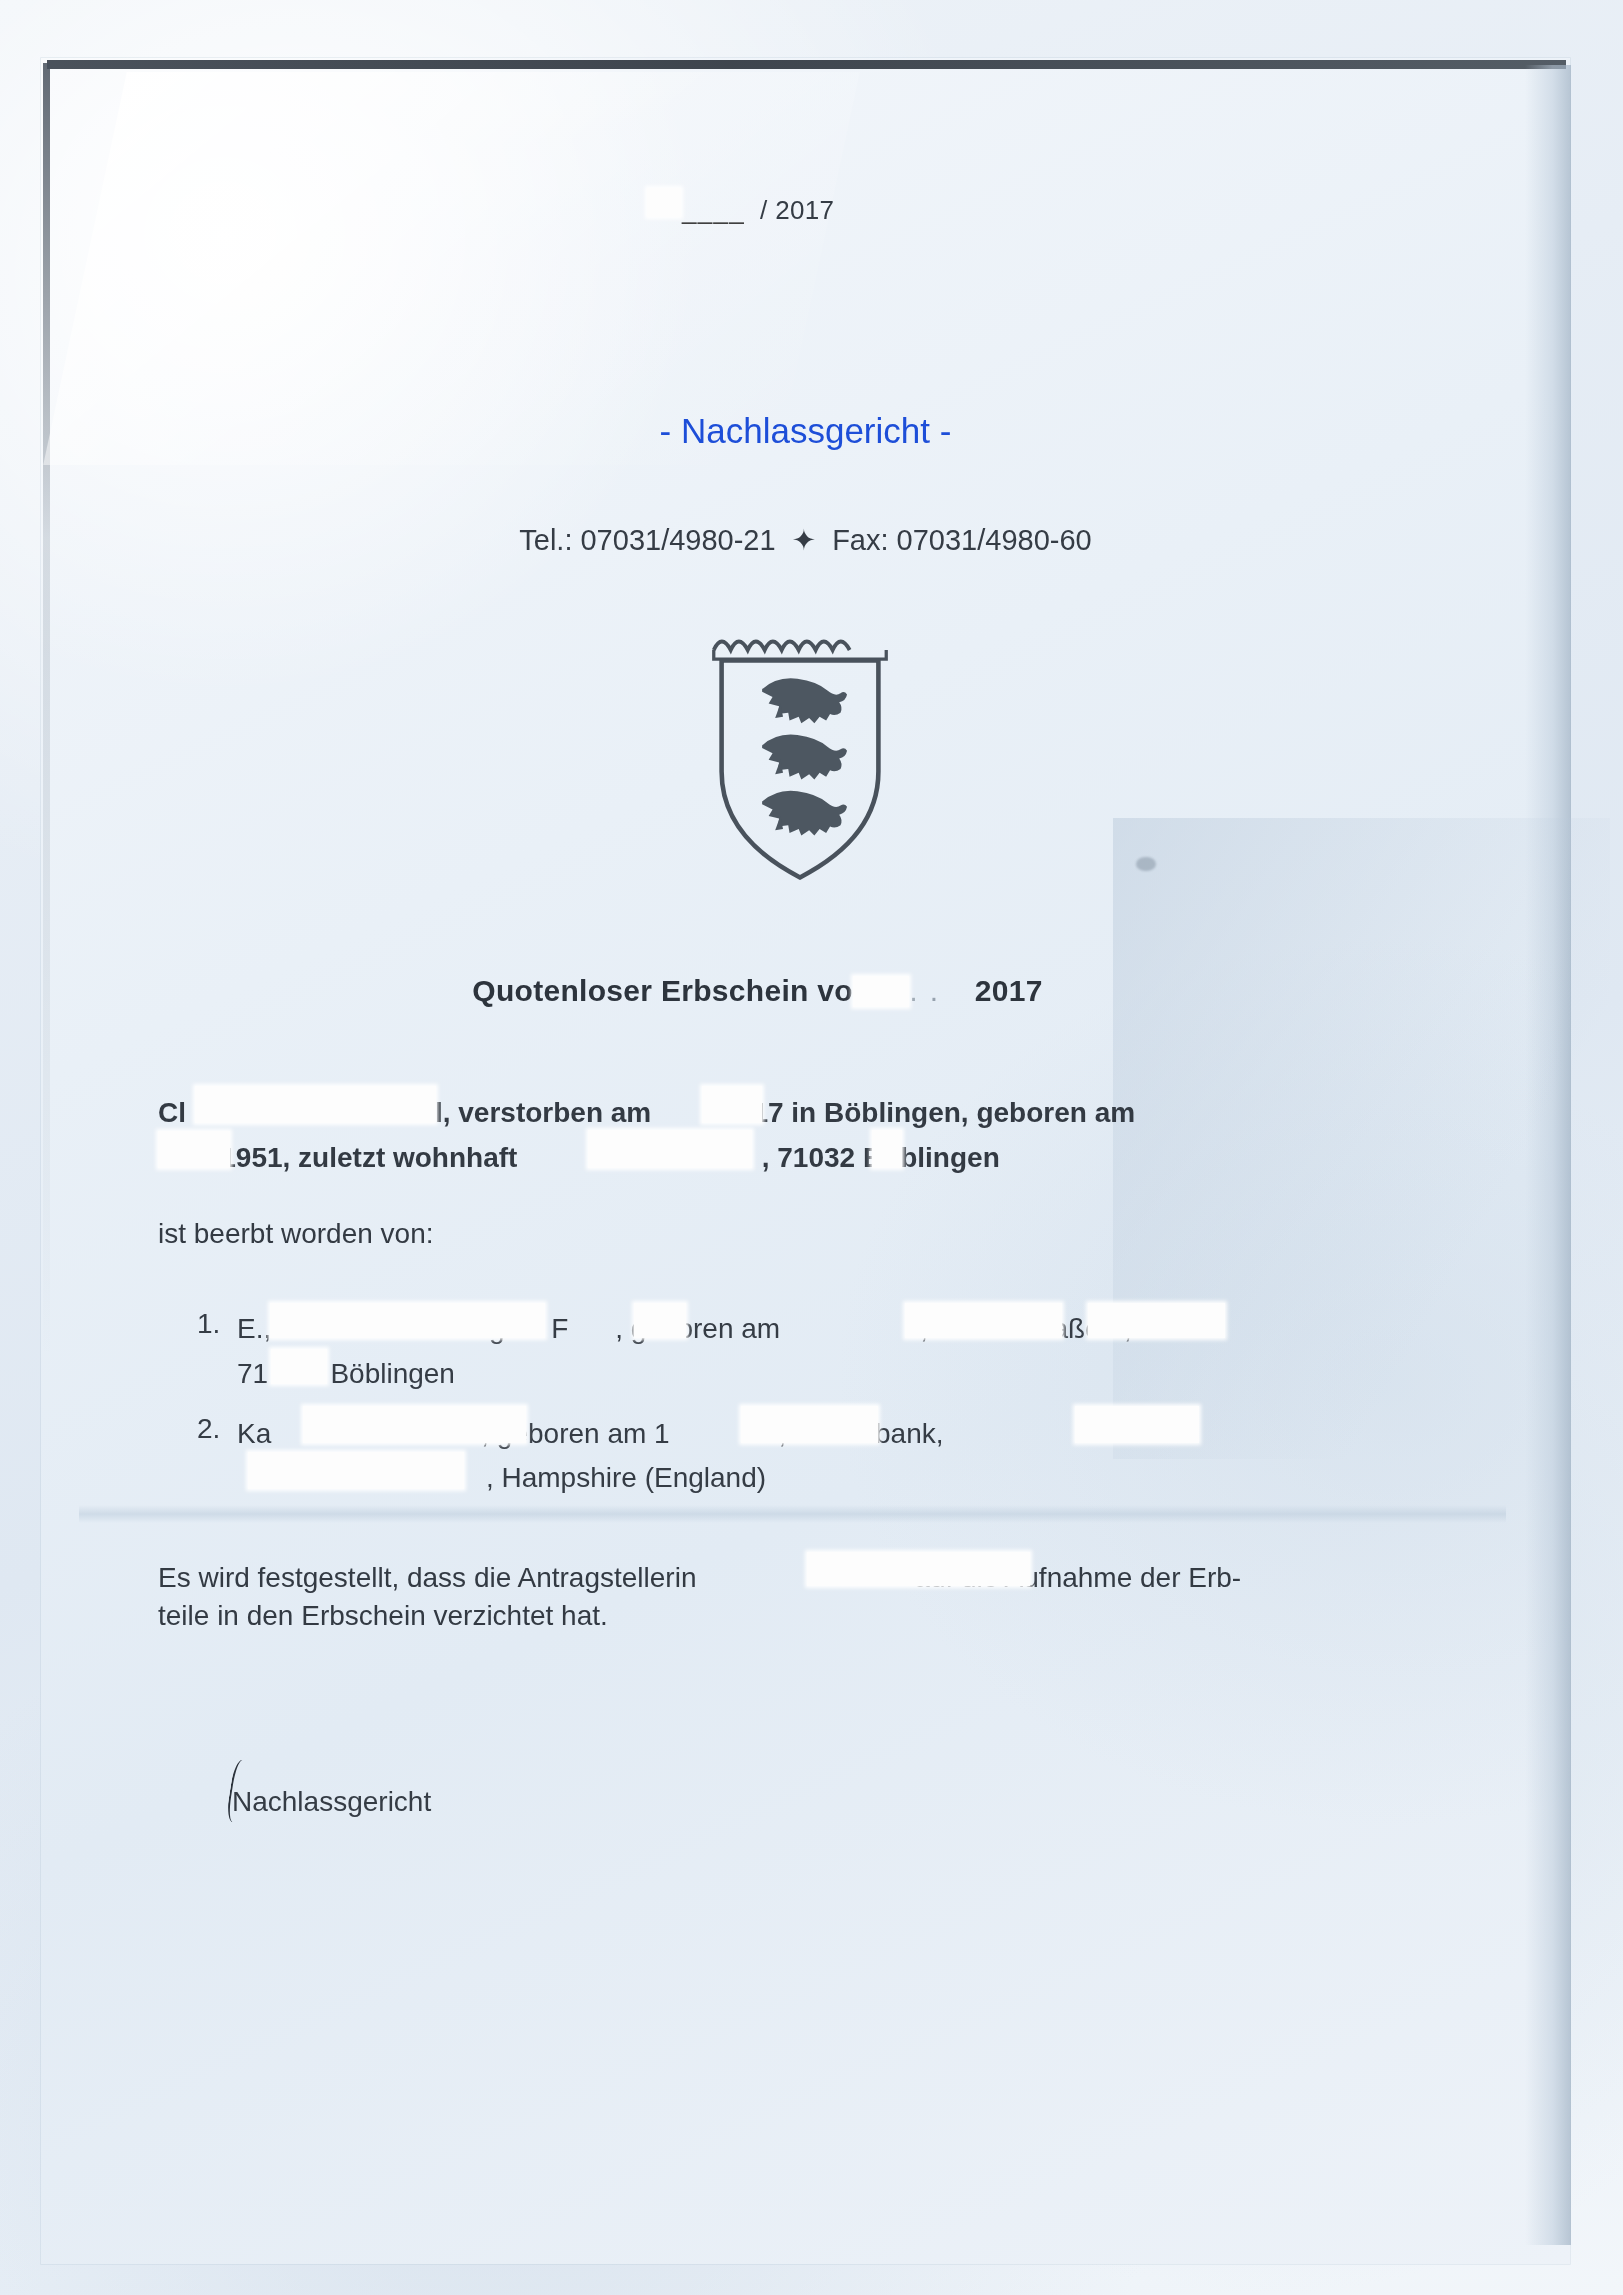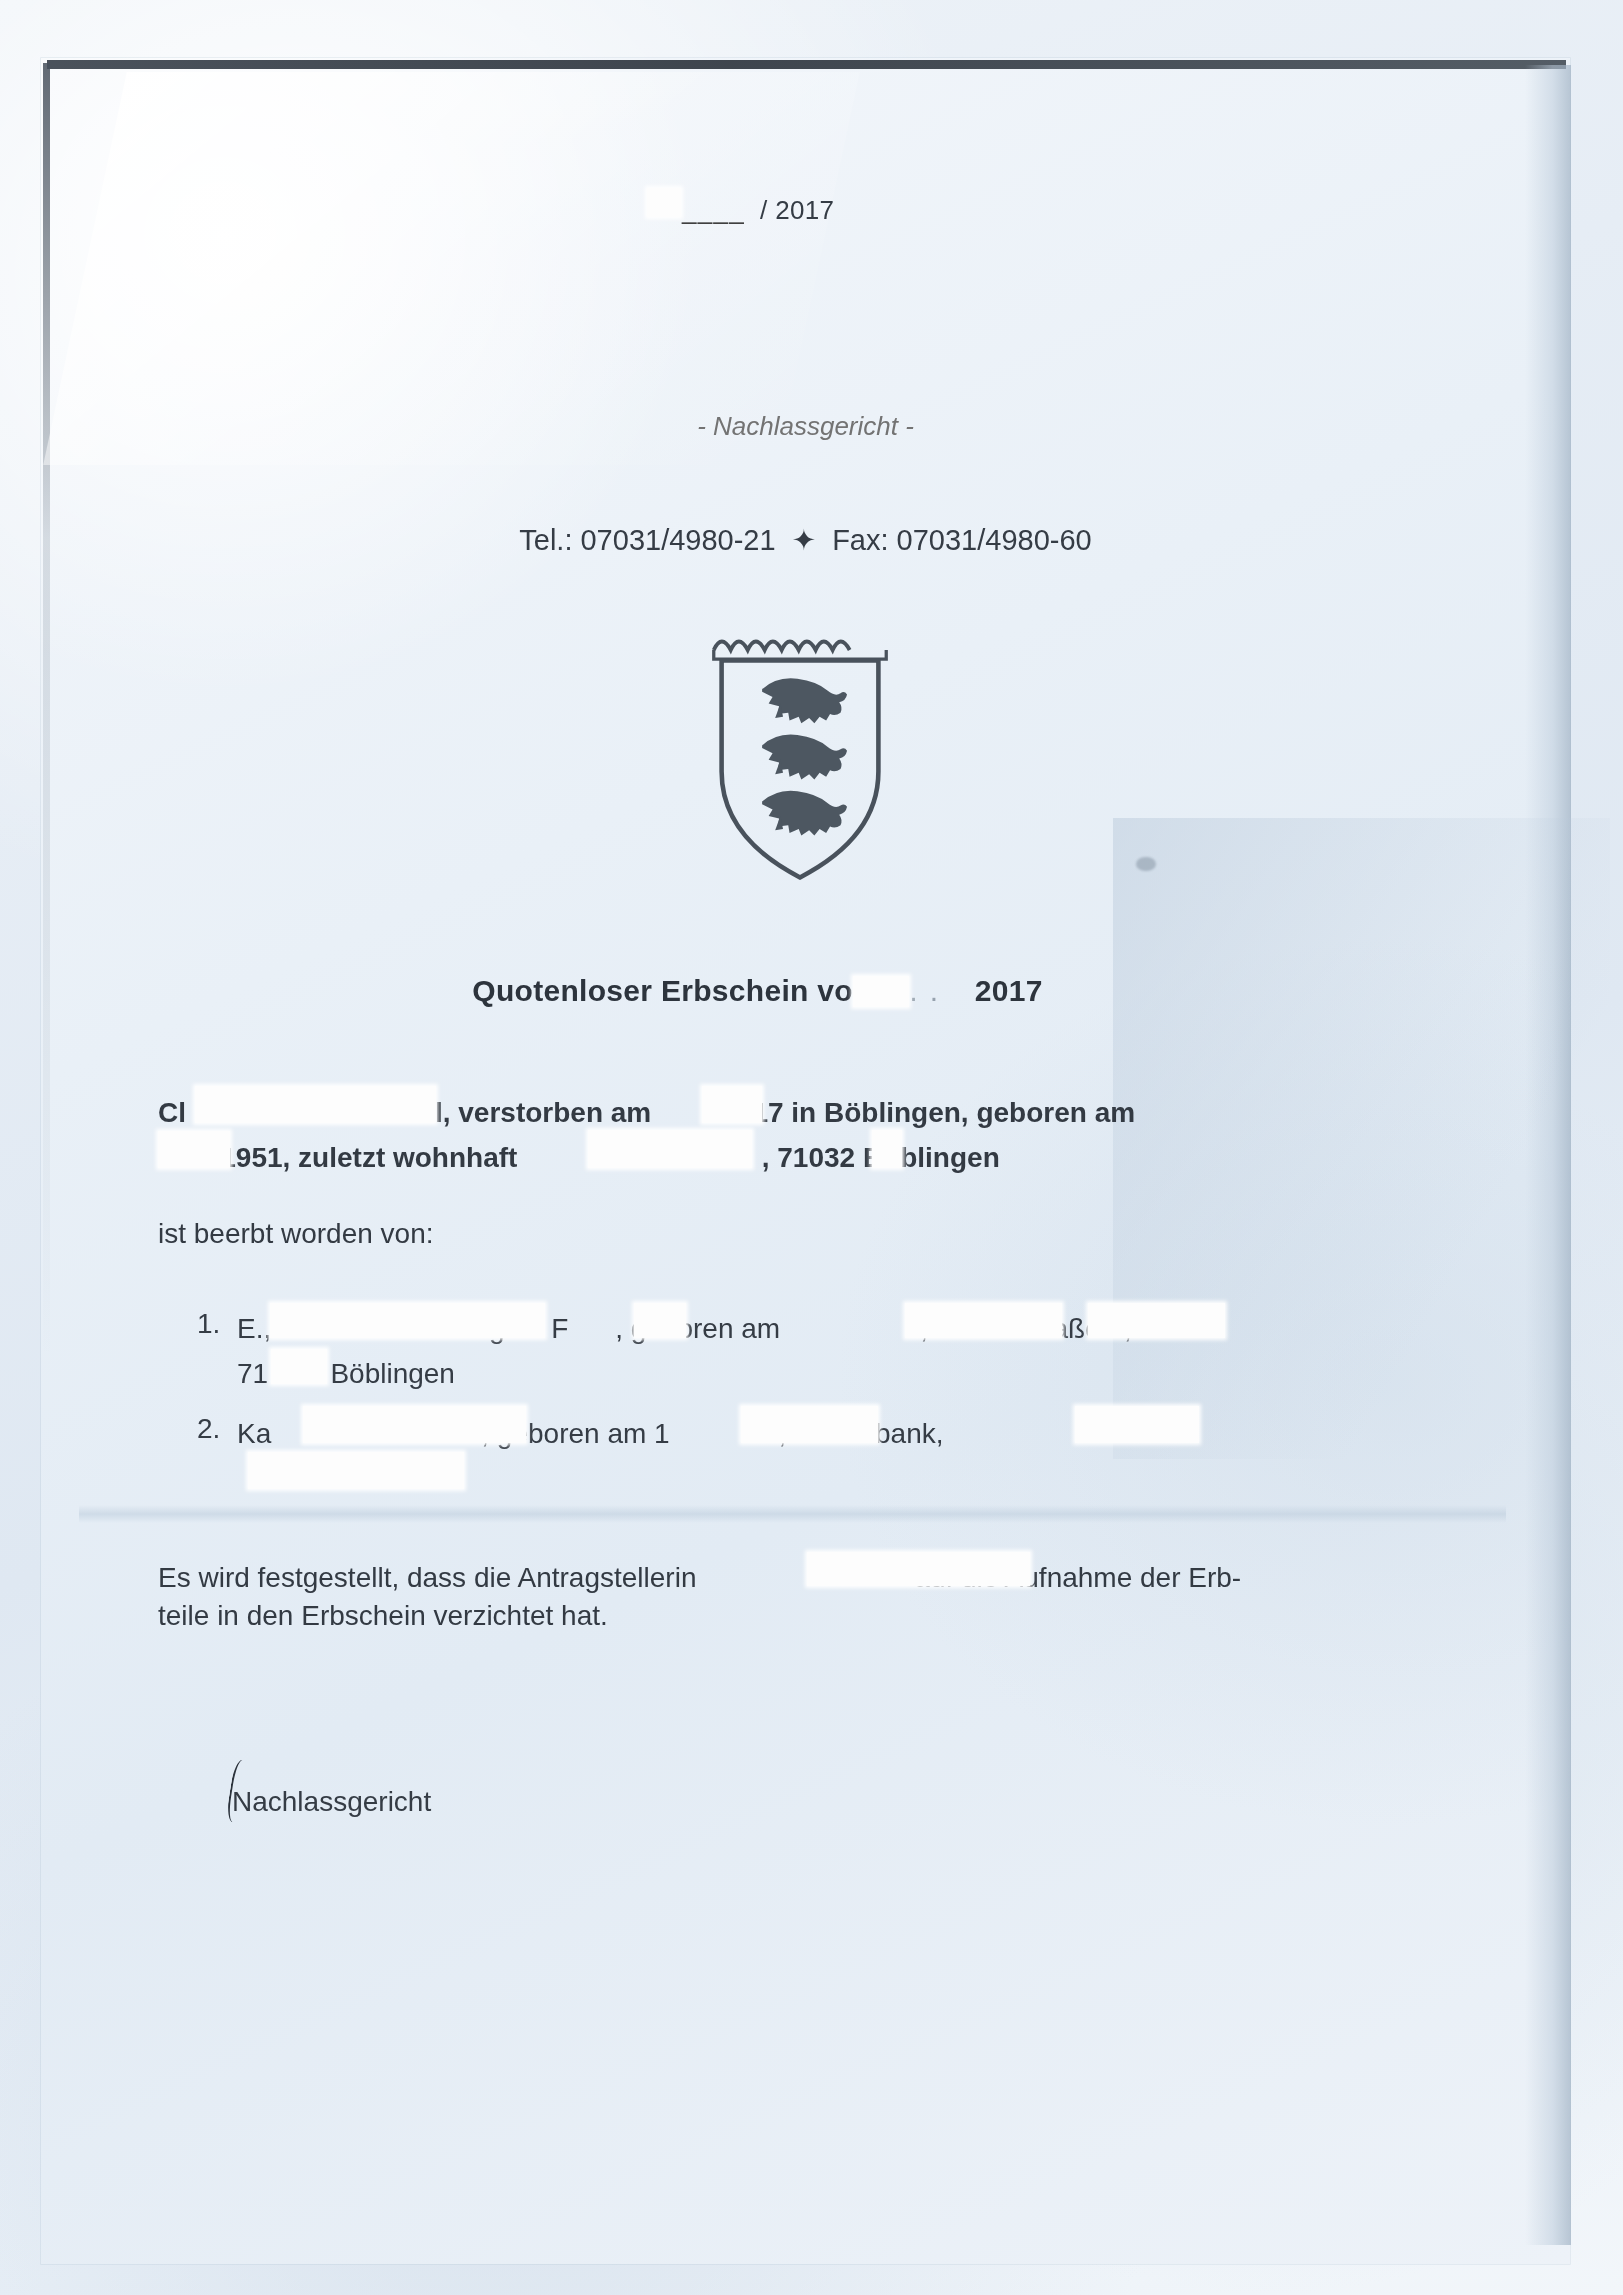--- a/index.html
+++ b/index.html
@@ -125,23 +125,22 @@
     width: 1529px;
     text-align: center;
     font-size: 43px;
     color: #39414b;
     letter-spacing: 0.3px;
   }
   .office-sub {
     left: 0; top: 353px;
     width: 1529px;
     text-align: center;
-    font-size: 26px;
-    color: #737373;
-    font-style: italic;
+    font-size: 35px;
+    color: #1d4ed8;
   }
   .addr-1 {
     left: 0; top: 422px;
     width: 1529px;
     text-align: center;
     font-size: 29px;
   }
   .addr-2 {
     left: 0; top: 465px;
     width: 1529px;
@@ -271,20 +270,21 @@
   <div class="t ln bold line-deceased-2">       <span>.1951, zuletzt wohnhaft</span>                <span>-Straße</span>   <span>, 71032 Böblingen</span></div>
 
   <div class="t ln line-heir-intro">ist beerbt worden von:</div>
 
   <div class="t item-num i1-num">1.</div>
   <div class="t item i1-l1"><span>E.,</span>                            <span>geb. F</span>      <span>, geboren am</span>                  <span>,</span>            <span>straße 3,</span></div>
   <div class="t item i1-l2"><span>71</span>        <span>Böblingen</span></div>
 
   <div class="t item-num i2-num">2.</div>
   <div class="t item i2-l1"><span>Ka</span>                           <span>, geboren am 1</span>              <span>, Willowbank,</span></div>
+  <div class="t item i2-l2">                                <span>, Hampshire (England)</span></div>
 
   <div class="t ln para-1"><span>Es wird festgestellt, dass die Antragstellerin</span>                            <span>auf die Aufnahme der Erb-</span></div>
   <div class="t ln para-2">teile in den Erbschein verzichtet hat.</div>
 
   <div class="sig-stroke"></div>
   <div class="t signature">Nachlassgericht</div>
 
   <div class="redact" style="left:606px; top:130px; width:34px; height:29px;"></div>
   <div class="redact" style="left:812px; top:918px; width:56px; height:31px;"></div>
 

